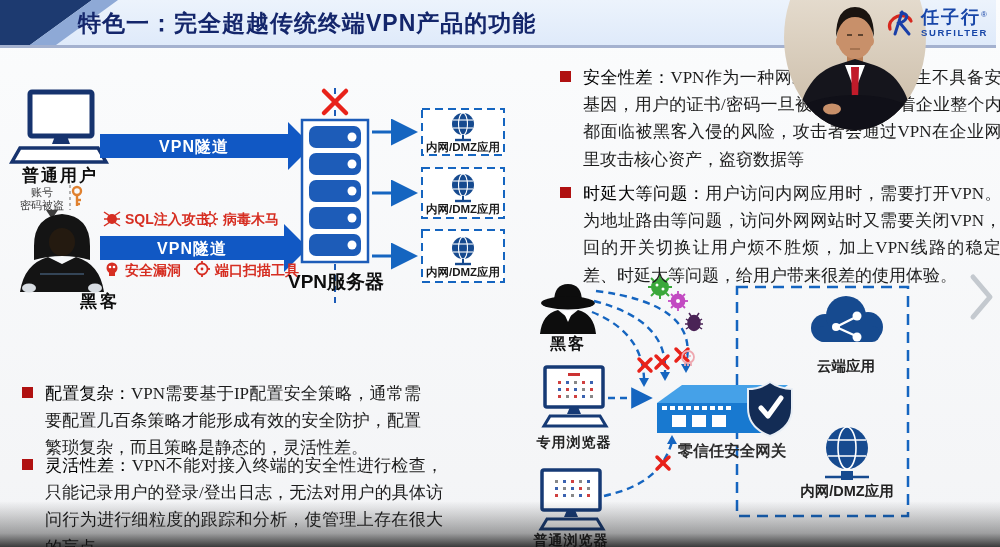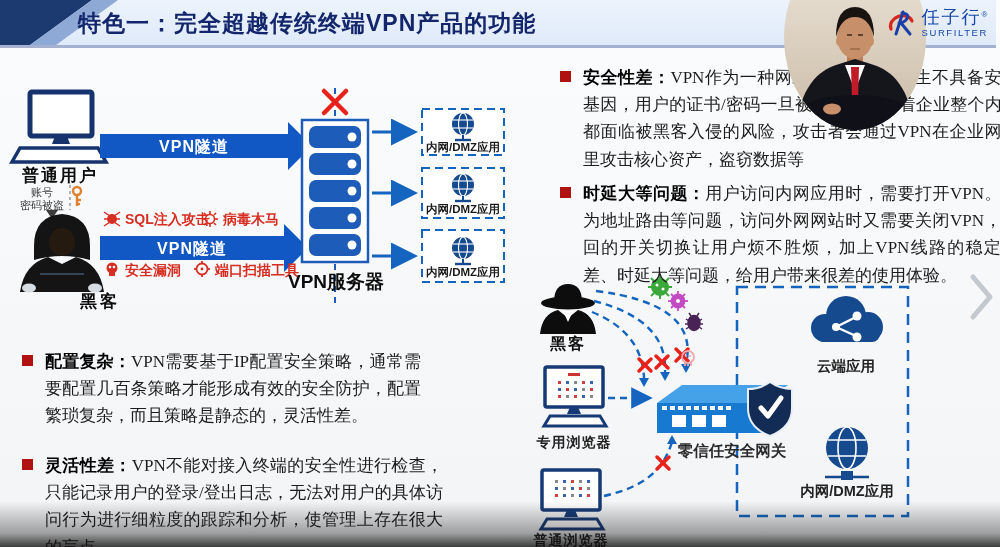--- a/index.html
+++ b/index.html
@@ -15,35 +15,35 @@
     border-bottom:3px solid #a4b1cf; box-sizing:border-box; z-index:2;
   }
   .titlebar .corner{position:absolute;left:0;top:0;}
   .title-text{
     position:absolute;left:78px;top:0;height:48px;line-height:46px;
     font-size:23px;font-weight:800;color:#14266b;letter-spacing:1px;white-space:nowrap;
   }
   
   .logo{position:absolute;right:12px;top:7px;display:flex;align-items:center;gap:5px;z-index:6;}
   .logo .ltxt{display:flex;flex-direction:column;line-height:1;}
-  .logo .brand{font-size:18px;font-weight:400;color:#1846a8;letter-spacing:2px;}
+  .logo .brand{font-size:18px;font-weight:700;color:#1846a8;letter-spacing:2px;}
   .logo .reg{font-size:8px;vertical-align:super;color:#1846a8;font-weight:400;}
-  .logo .sub{font-size:9.5px;font-weight:400;color:#1846a8;letter-spacing:1.6px;margin-top:2px;}
+  .logo .sub{font-size:9.5px;font-weight:700;color:#1846a8;letter-spacing:1.6px;margin-top:2px;}
   
   .diag1{position:absolute;left:0;top:58px;z-index:1;}
   .diag2{position:absolute;left:520px;top:270px;z-index:1;}
   svg text{font-family:"Liberation Sans","DejaVu Sans",sans-serif;}
   
   .issue{
     position:absolute;padding-left:23px;z-index:3;
     font-family:"Liberation Serif","DejaVu Serif",serif;
     font-size:17px;line-height:1.6;color:#1c1c1c;text-align:justify;
   }
   .issue .bullet{position:absolute;left:0;top:7px;width:11px;height:11px;background:#b01111;}
-  .issue .ilabel{font-weight:700;color:#000;}
+  .issue .ilabel{font-weight:400;color:#000;}
   
   .photo{
     position:absolute;left:784px;top:-55px;width:142px;height:185px;
     border-radius:50%;overflow:hidden;z-index:4;
   }
   
   .chevron{position:absolute;left:966px;top:272px;z-index:5;cursor:pointer;}
   
   .bottomfade{
     position:absolute;left:0;bottom:0;width:1000px;height:46px;z-index:9;
@@ -432,21 +432,21 @@
   </svg>
 
   <div class="issue" style="left:560px;top:64px;width:436px;">
     <span class="bullet"></span><span class="ilabel">安全性差：</span><span>VPN作为一种网络接入产品，天生不具备安全基因，用户的证书/密码一旦被盗，就意味着企业整个内网都面临被黑客入侵的风险，攻击者会通过VPN在企业网络里攻击核心资产，盗窃数据等</span>
   </div>
 
   <div class="issue" style="left:560px;top:180px;width:436px;">
     <span class="bullet"></span><span class="ilabel">时延大等问题：</span><span>用户访问内网应用时，需要打开VPN。因为地址路由等问题，访问外网网站时又需要关闭VPN，来回的开关切换让用户烦不胜烦，加上VPN线路的稳定性差、时延大等问题，给用户带来很差的使用体验。</span>
   </div>
 
-  <div class="issue" style="left:22px;top:348px;width:376px;">
+  <div class="issue" style="left:22px;top:380px;width:376px;">
     <span class="bullet"></span><span class="ilabel">配置复杂：</span><span>VPN需要基于IP配置安全策略，通常需要配置几百条策略才能形成有效的安全防护，配置繁琐复杂，而且策略是静态的，灵活性差。</span>
   </div>
 
   <div class="issue" style="left:22px;top:452px;width:398px;">
     <span class="bullet"></span><span class="ilabel">灵活性差：</span><span>VPN不能对接入终端的安全性进行检查，只能记录用户的登录/登出日志，无法对用户的具体访问行为进行细粒度的跟踪和分析，使管理上存在很大的盲点。</span>
   </div>
 
   <div class="chevron">
     <svg width="30" height="50">
       <polyline points="7,5 24,25 7,45" fill="none" stroke="#c4c9cf" stroke-width="5" stroke-linecap="round" stroke-linejoin="round"></polyline>

